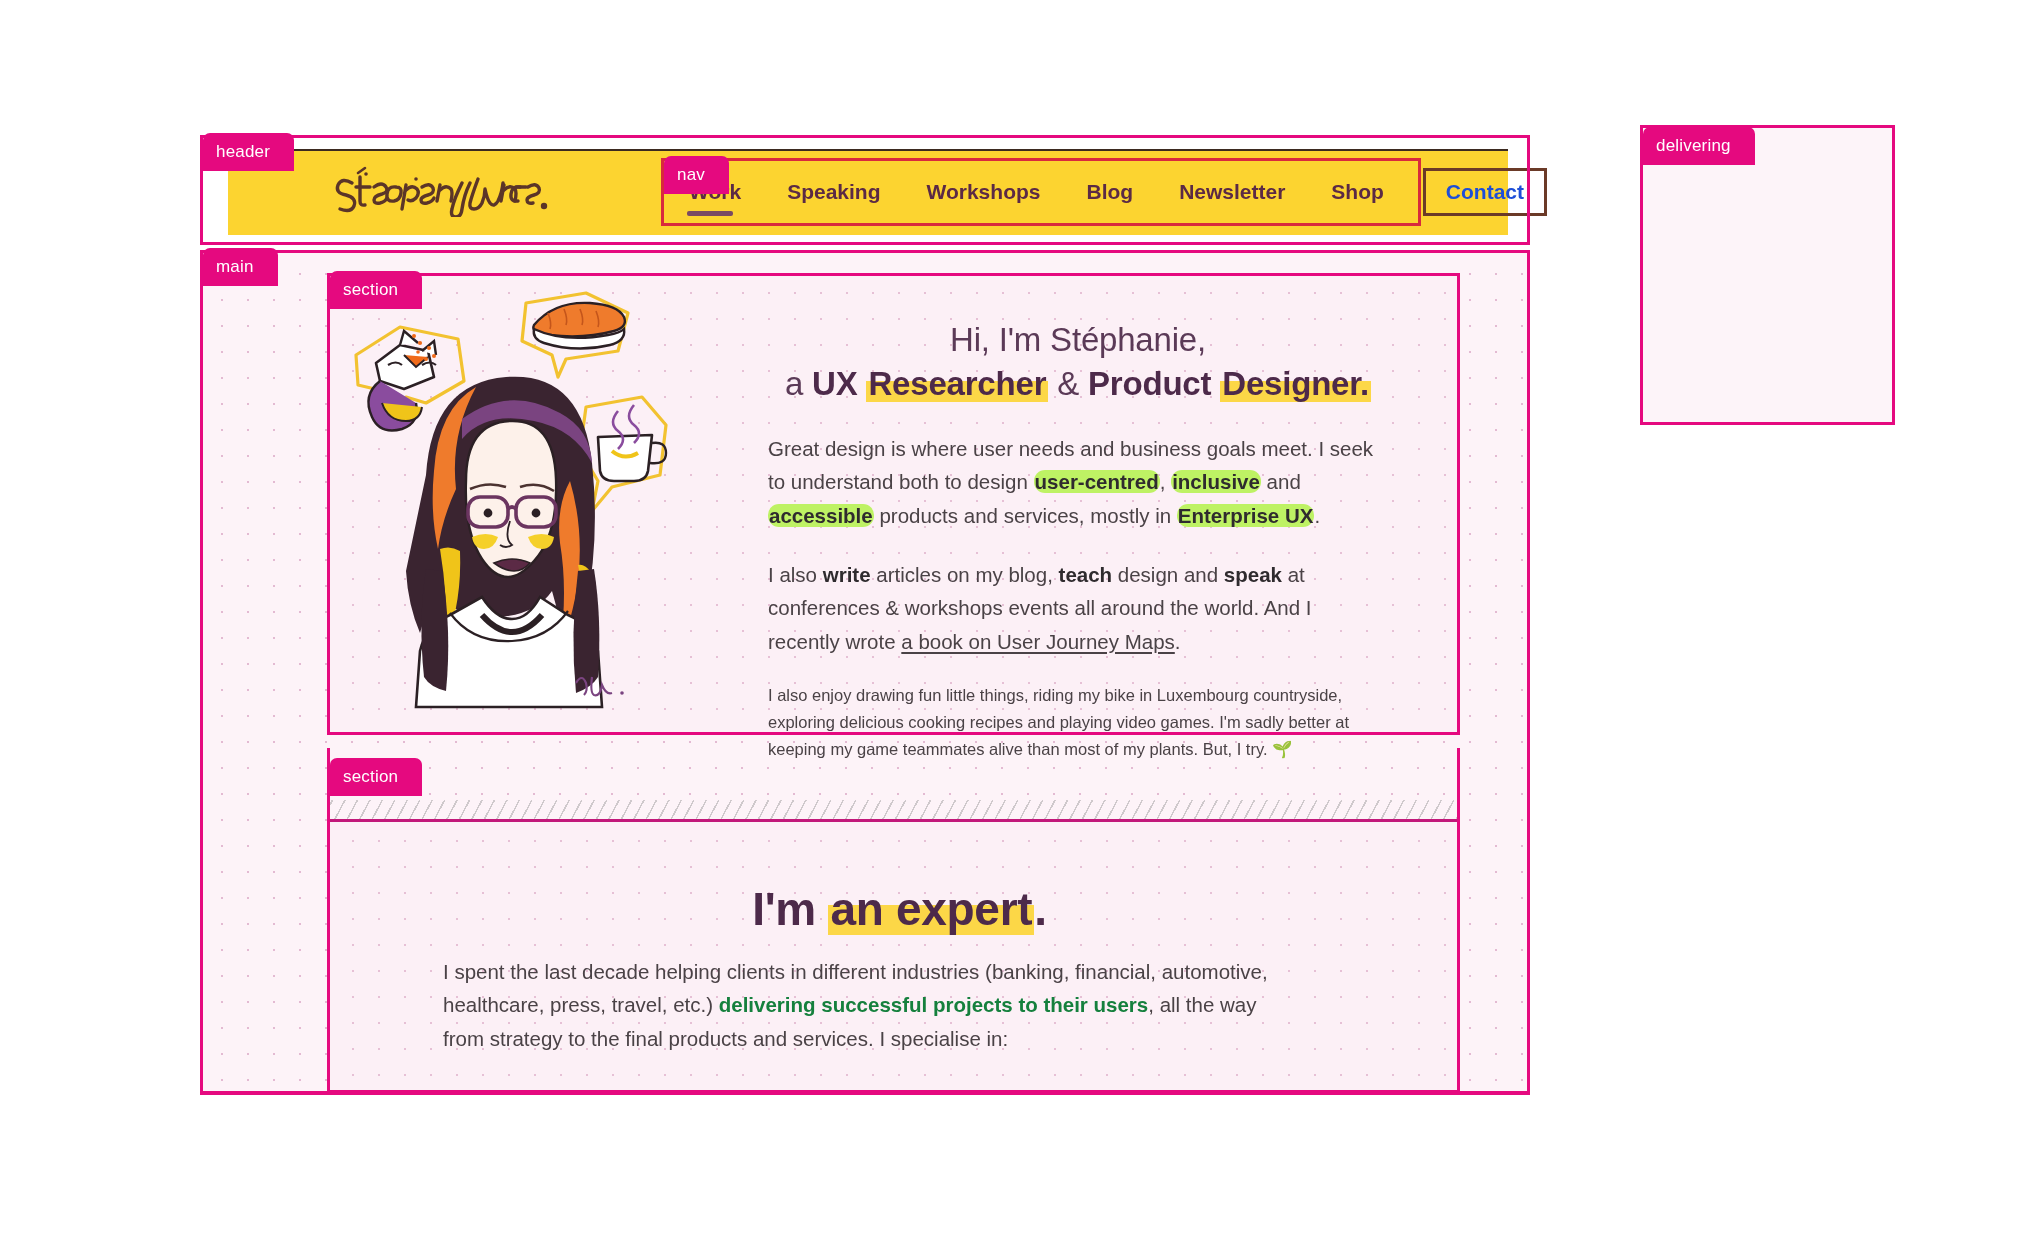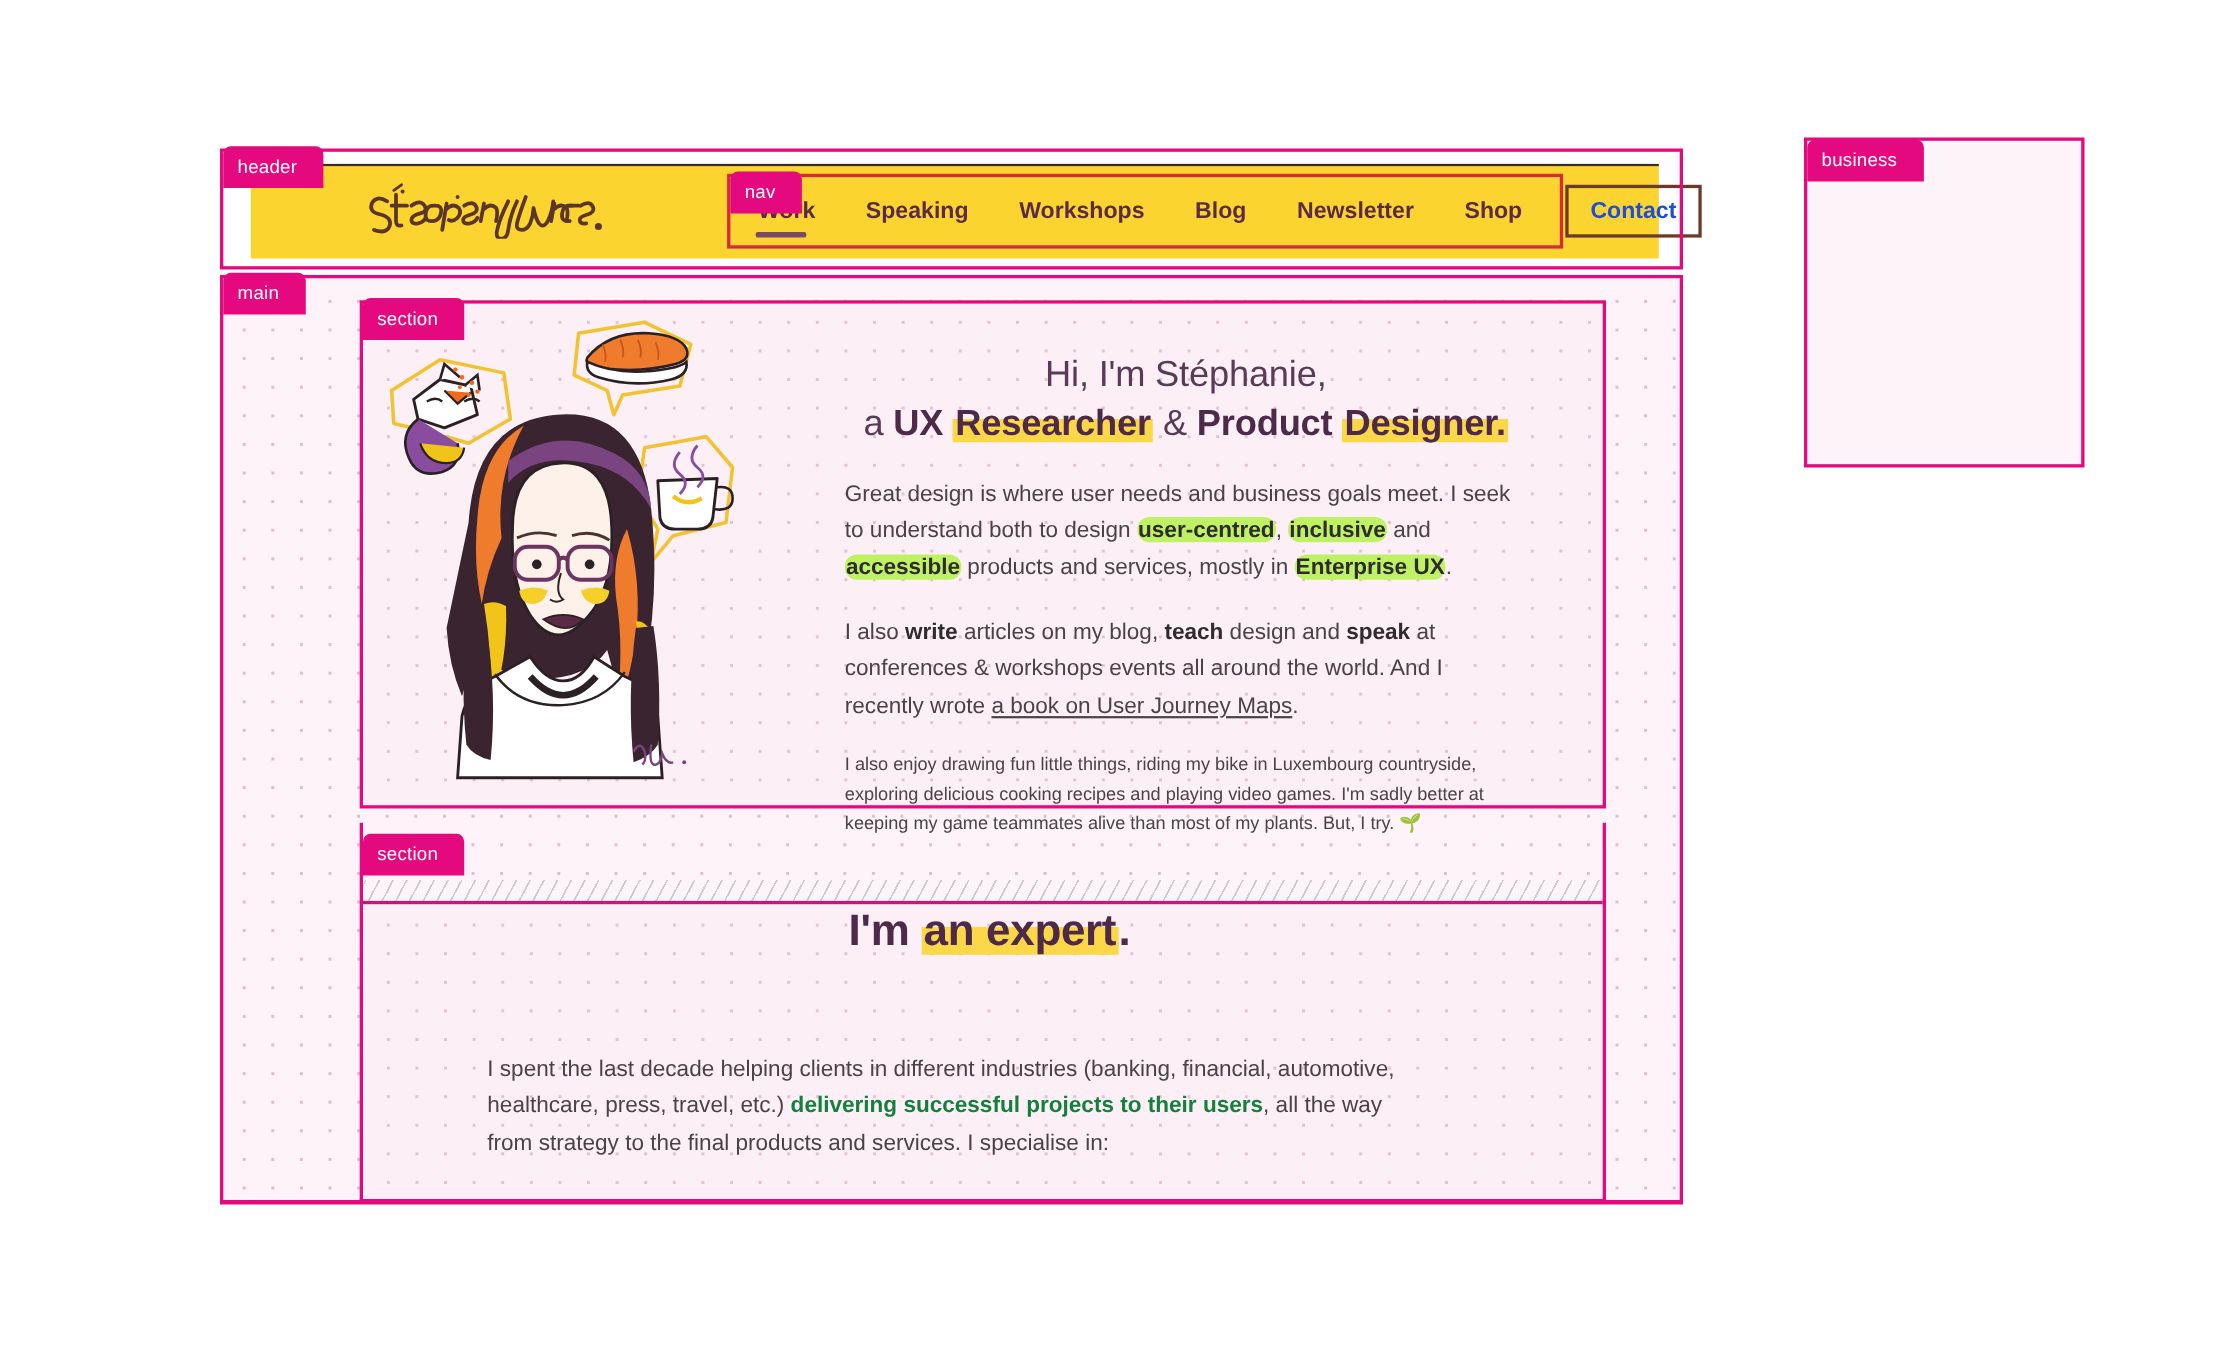--- a/index.html
+++ b/index.html
@@ -243,26 +243,26 @@
     width: 1127px; height: 268px;
     background-color: #fcf0f6;
     background-image: radial-gradient(#e6c0d5 1.4px, transparent 1.5px);
     background-size: 26px 26px;
     background-position: 10px 6px;
     z-index: 5;
   }
 
   #expert-title {
     position: absolute;
-    left: 330px; top: 824px;
+    left: 330px; top: 882px;
     width: 1127px;
     text-align: center;
     font-family: "Liberation Sans", sans-serif;
     font-weight: bold;
-    font-size: 40px;
+    font-size: 46px;
     color: #4d2a4a;
     letter-spacing: -.3px;
     z-index: 12;
     padding-left: 12px;
   }
 
   #expert-p {
     position: absolute;
     left: 443px; top: 955px;
     width: 840px;
@@ -461,15 +461,15 @@
   <div class="outline-box" id="main-box"></div>
   <div class="tag" id="main-tag">main</div>
 
   <div class="outline-box" id="sec1-box"></div>
   <div class="tag" id="sec1-tag">section</div>
 
   <div class="outline-box" id="sec2-box"></div>
   <div class="tag" id="sec2-tag">section</div>
 
   <div class="outline-box" id="something-box"></div>
-  <div class="tag" id="something-tag">business</div>
+  <div class="tag" id="something-tag">delivering</div>
 
 </div>
 
 </body></html>

